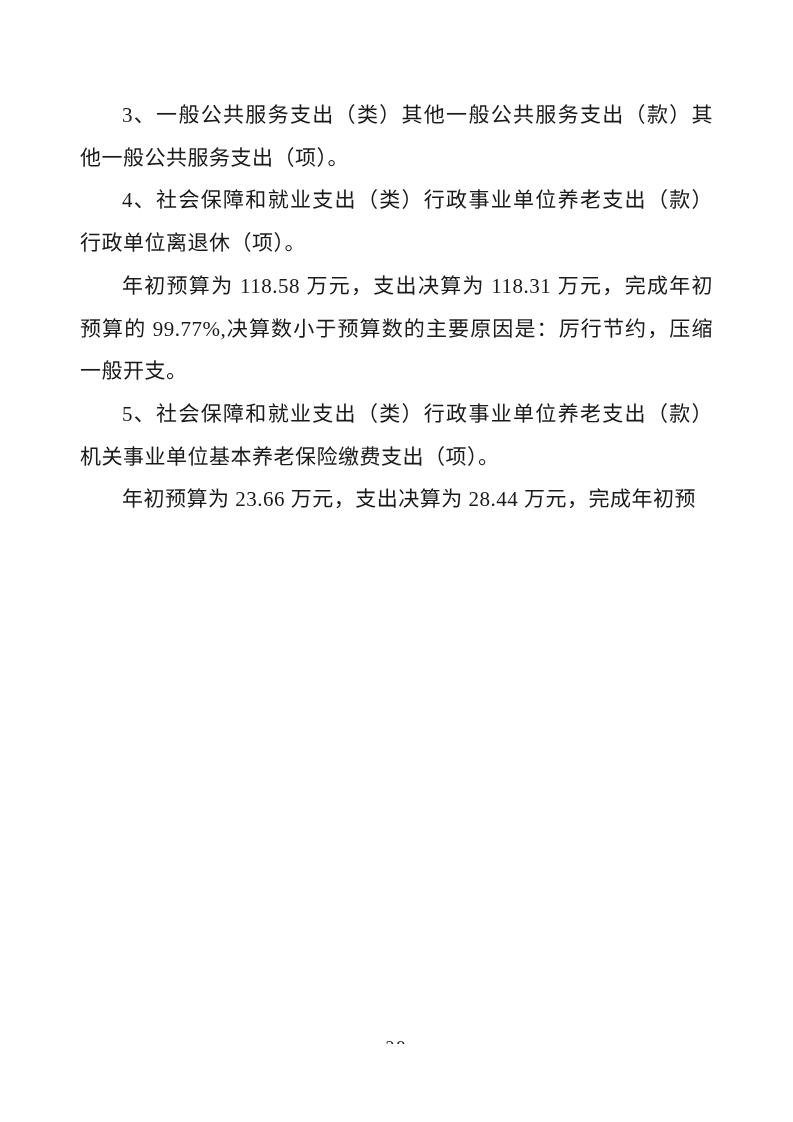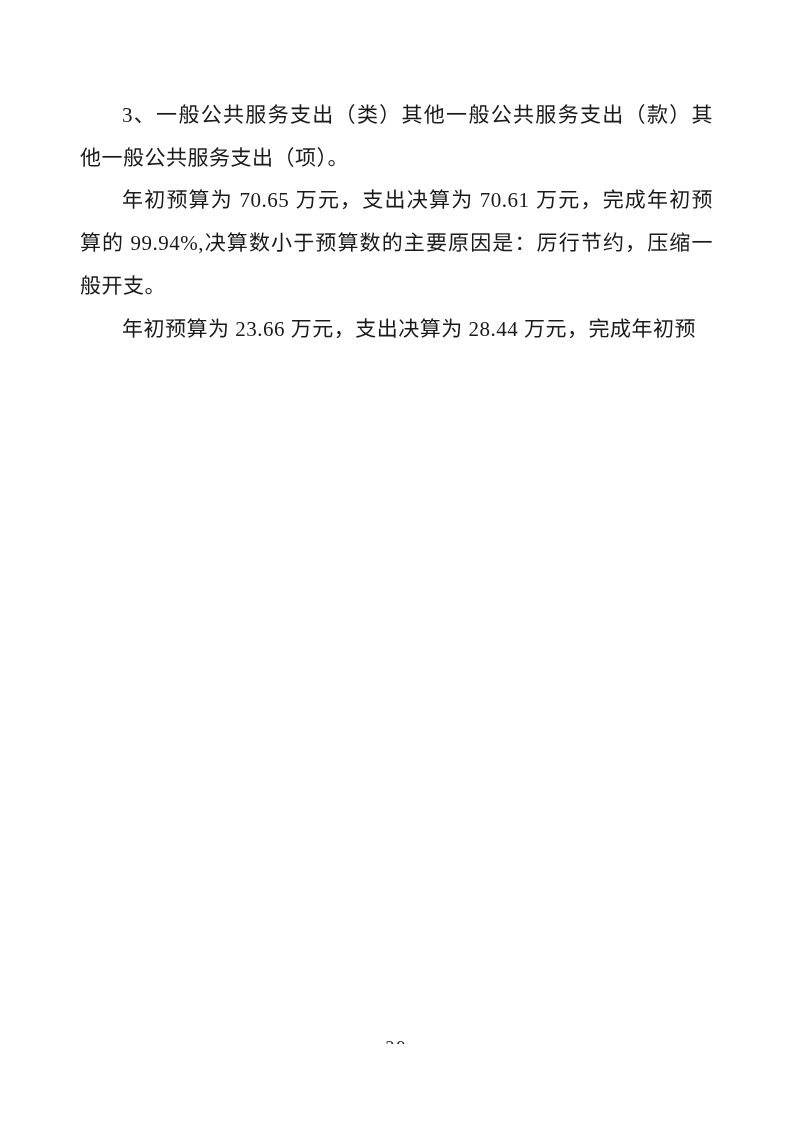--- a/index.html
+++ b/index.html
@@ -51,21 +51,23 @@
     font-family: "Liberation Serif", "DejaVu Serif", serif;
   }
 </style>
 </head>
 <body>
 
 <div class="page">
 
   <main class="doc-body">
     <p class="para">3、一般公共服务支出（类）其他一般公共服务支出（款）其他一般公共服务支出（项）。</p>
-    <p class="para">年初预算为 70.65 万元，支出决算为 70.61 万元，完成年初预算的 99.94%,决算数小于预算数的主要原因是：厉行节约，压缩一般开支。</p>
+    <p class="para">4、社会保障和就业支出（类）行政事业单位养老支出（款）行政单位离退休（项）。</p>
+    <p class="para">年初预算为 118.58 万元，支出决算为 118.31 万元，完成年初预算的 99.77%,决算数小于预算数的主要原因是：厉行节约，压缩一般开支。</p>
+    <p class="para">5、社会保障和就业支出（类）行政事业单位养老支出（款）机关事业单位基本养老保险缴费支出（项）。</p>
     <p class="para">年初预算为 23.66 万元，支出决算为 28.44 万元，完成年初预</p>
   </main>
 
   <footer class="page-footer">
     <span class="page-number">- 29 -</span>
   </footer>
 
 </div>
 
 </body></html>

